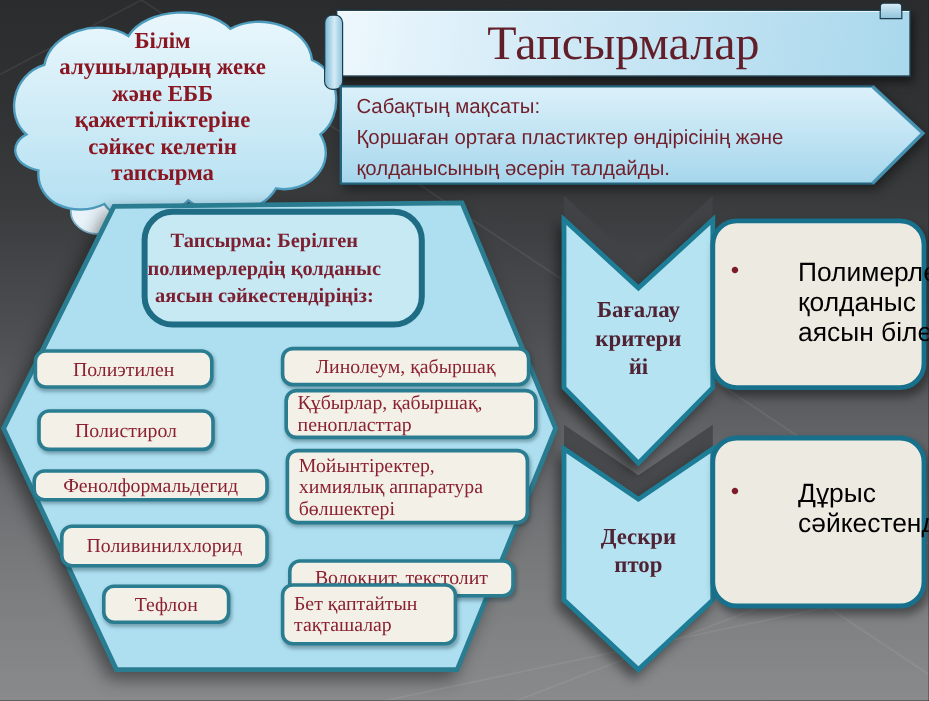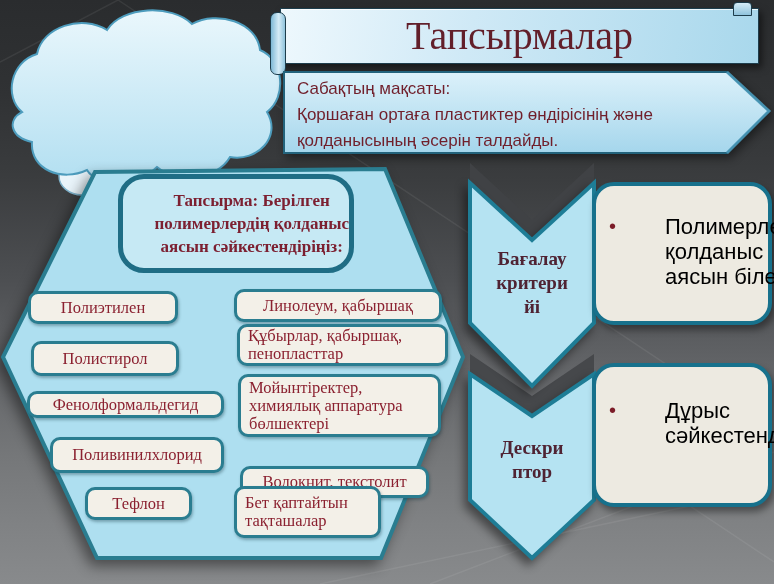--- a/index.html
+++ b/index.html
@@ -49,21 +49,21 @@
     font-family:"Liberation Sans",sans-serif;font-size:17px;line-height:26px;
     color:#701f2b;
   }
   .goal-text .body{white-space:pre-line;}
 
   
   .hex-svg{left:0;top:160px;z-index:3;}
   .task-box{
     position:absolute;left:118px;top:174px;width:236px;height:99px;z-index:4;
     box-sizing:border-box;background:#c6e9f4;border:5px solid #1f6d85;
-    border-radius:26px;display:flex;align-items:center;justify-content:flex-end;
+    border-radius:26px;display:flex;align-items:center;justify-content:flex-start;
   }
   .task-box .txt{
     color:#7c2031;font-weight:bold;font-size:17px;line-height:23px;
     text-align:center;white-space:pre-line;
   }
   .chip{
     position:absolute;z-index:4;box-sizing:border-box;
     background:#f3f0e8;border:3px solid #2a7d90;border-radius:10px;
     color:#8b2130;font-size:16.5px;line-height:18px;
     display:flex;align-items:center;justify-content:center;text-align:center;
@@ -122,20 +122,26 @@
          C 42 27, 82 14, 107 30
          C 122 6, 172 4, 192 24
          C 217 10, 257 22, 260 50
          C 284 60, 287 97, 267 112
          C 282 137, 257 162, 230 157
          C 217 180, 177 184, 157 167
          C 137 187, 97 187, 87 170
          C 62 182, 30 170, 32 142
          C 10 137, 7 120, 22 112 Z" fill="url(#cg)" stroke="#4d9cbd" stroke-width="2"></path>
   </svg>
+  <div class="cloud-text">Білім
+алушылардың жеке
+және ЕББ
+қажеттіліктеріне
+сәйкес келетін
+тапсырма</div>
 
   <div class="title-banner">
     <div class="curl-right"></div>
     <div class="curl-left"></div>
     <div class="title-text">Тапсырмалар</div>
   </div>
 
   <svg class="goal-svg" width="494" height="88">
     <defs>
       <linearGradient id="gg" x1="0" y1="0" x2="0" y2="1">

